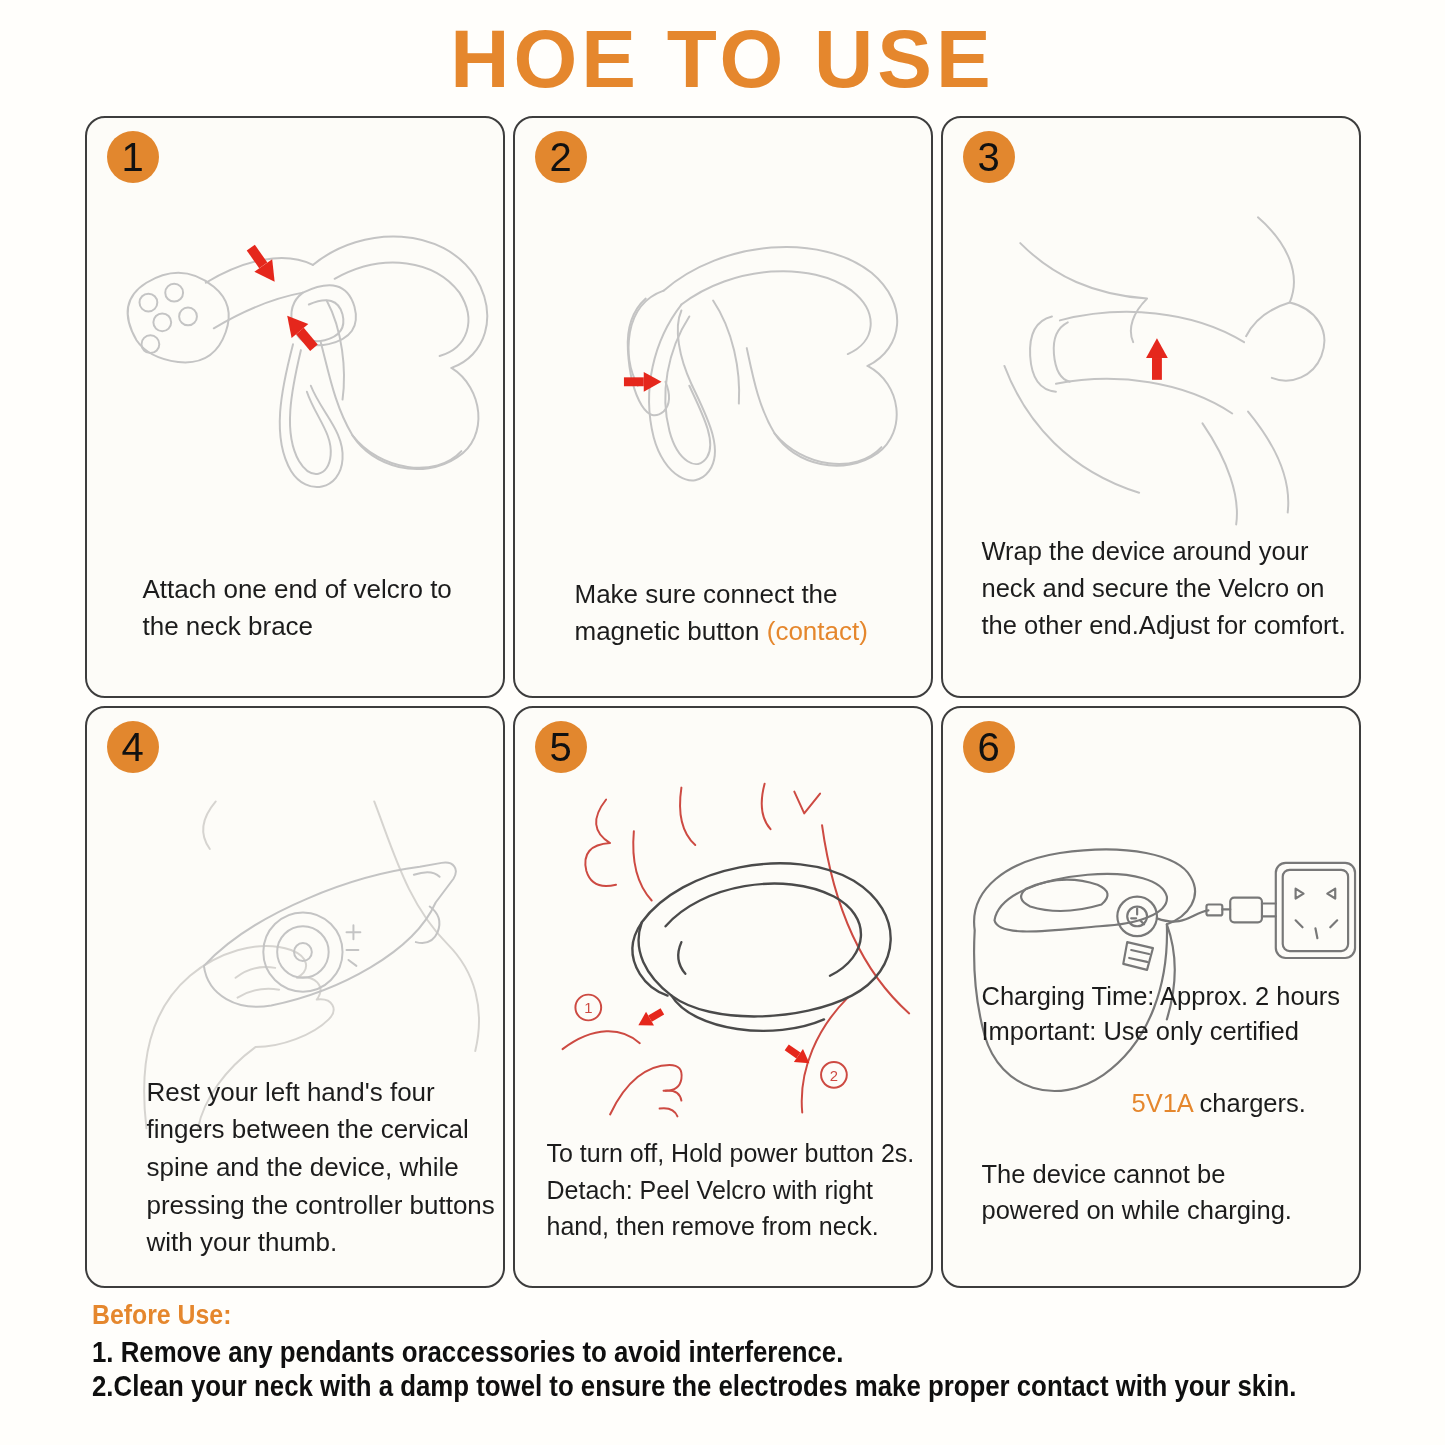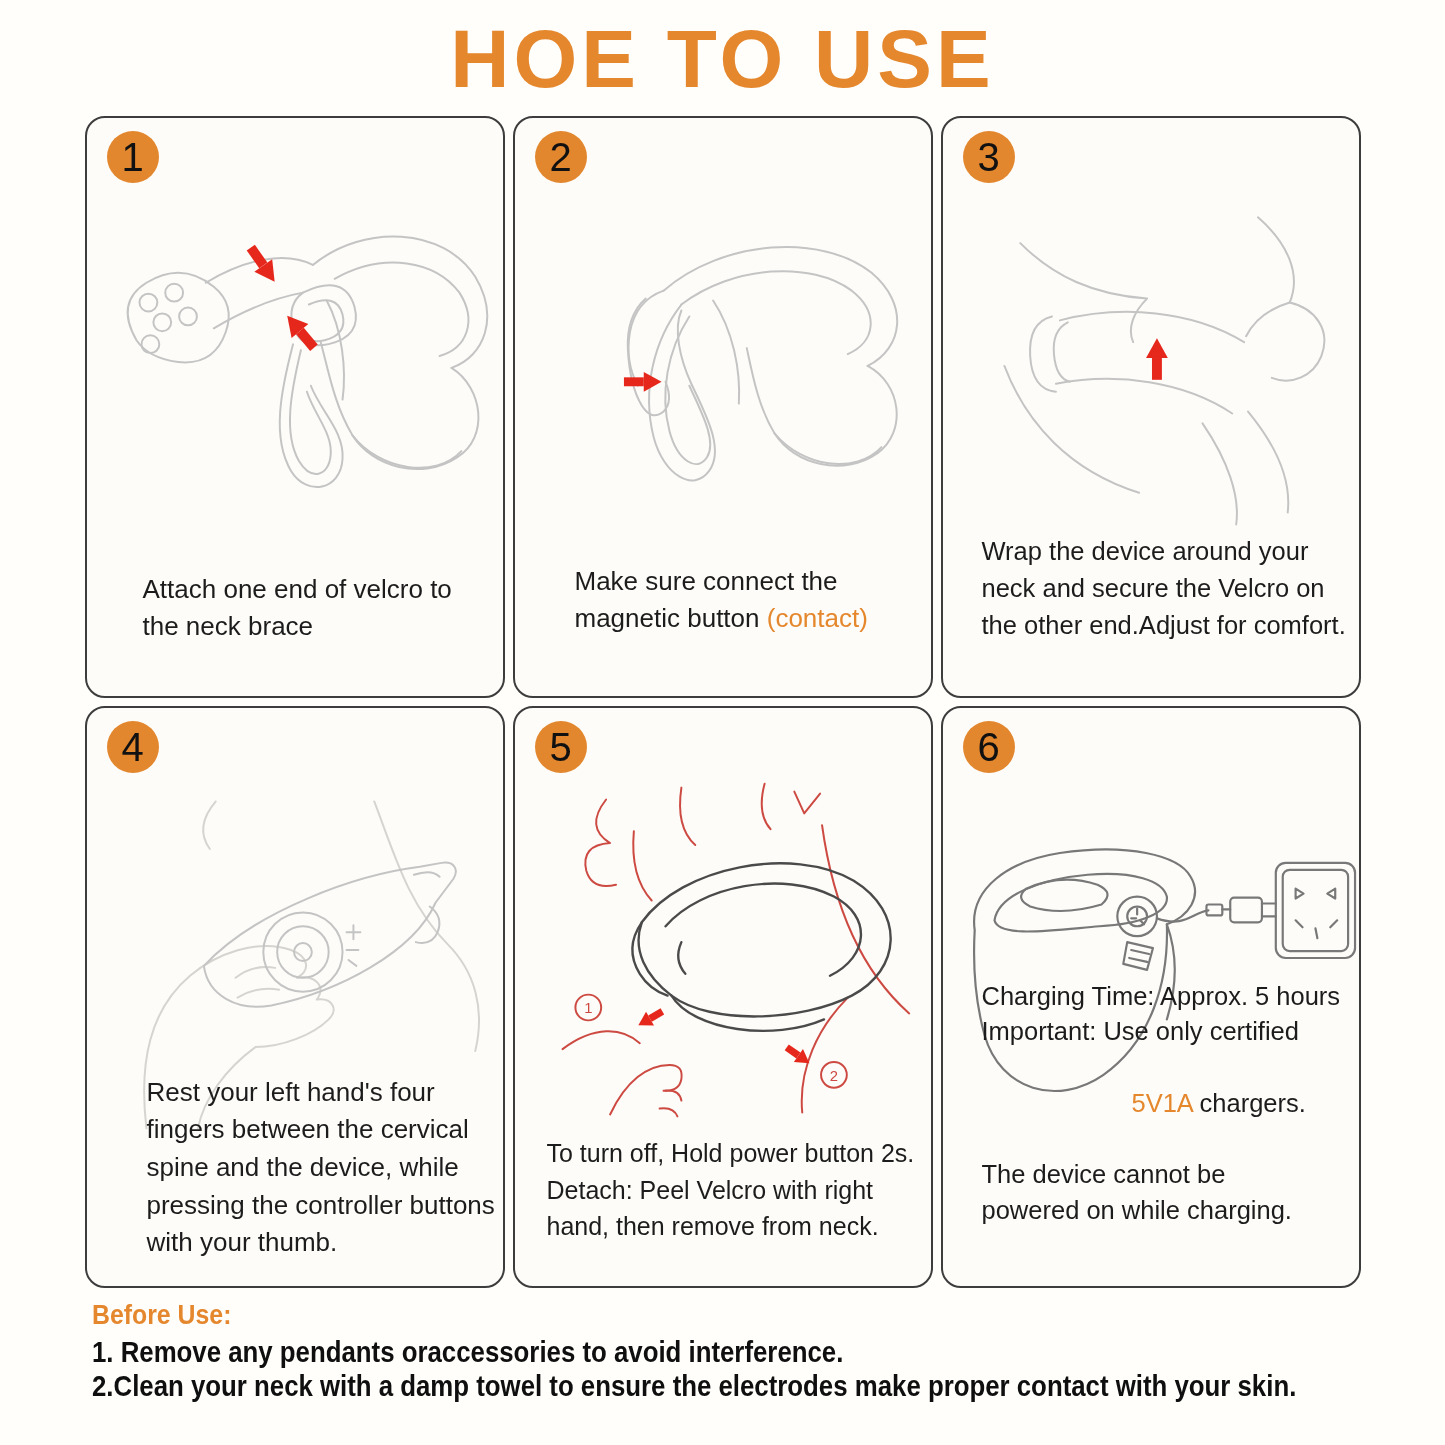--- a/index.html
+++ b/index.html
@@ -61,21 +61,21 @@
     left:0;right:6px;
     font-size:26px;
     line-height:1.45;
     white-space:pre-line;
     color:#1c1c1c;
     margin-left:28px;
   }
   .hl{color:#E5872D;white-space:pre-line;}
 
   .p1 .caption{bottom:50px;padding-left:28px;}
-  .p2 .caption{bottom:58px;padding-left:32px;}
+  .p2 .caption{bottom:45px;padding-left:32px;}
   .p3 .caption{bottom:52px;padding-left:11px;font-size:25.5px;}
   .p4 .caption{bottom:24px;padding-left:32px;}
   .p5 .caption{bottom:42px;padding-left:4px;font-size:25px;}
   .p6 .caption{bottom:22px;padding-left:11px;font-size:25.5px;line-height:1.4;}
   .p6 .caption .line{white-space:pre-line;}
   .p6 .caption .indent{padding-left:150px;}
 
   
   .before-use{
     margin:12px 0 0 92px;
@@ -304,21 +304,21 @@
           <rect class="md" x="290" y="127" width="32" height="25" rx="4"></rect>
           <path class="md" d="M322,133 h14 M322,146 h14"></path>
 
           <rect class="md" x="336" y="92" width="80" height="96" rx="10"></rect>
           <rect class="md" x="343" y="99" width="66" height="82" rx="7"></rect>
           <path class="md" d="M356,118 l8,5 l-8,5 Z M396,118 l-8,5 l8,5 Z"></path>
           <path class="md" d="M356,150 l7,7 M398,150 l-7,7 M376,158 l2,10"></path>
         </svg>
       </div>
       <div class="caption">
-        <div class="line">Charging Time: Approx. 5 hours
+        <div class="line">Charging Time: Approx. 2 hours
 Important: Use only certified</div>
         <div class="line indent"><span class="hl">5V1A</span><span> chargers.</span></div>
         <div class="line">The device cannot be
 powered on while charging.</div>
       </div>
     </div>
 
   </div>
 
   <div class="before-use">

